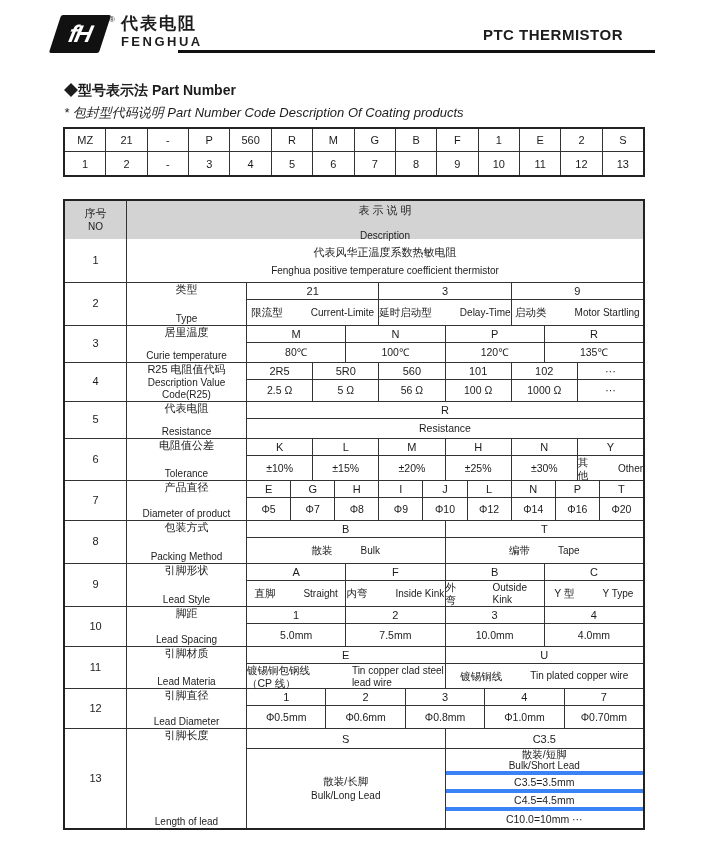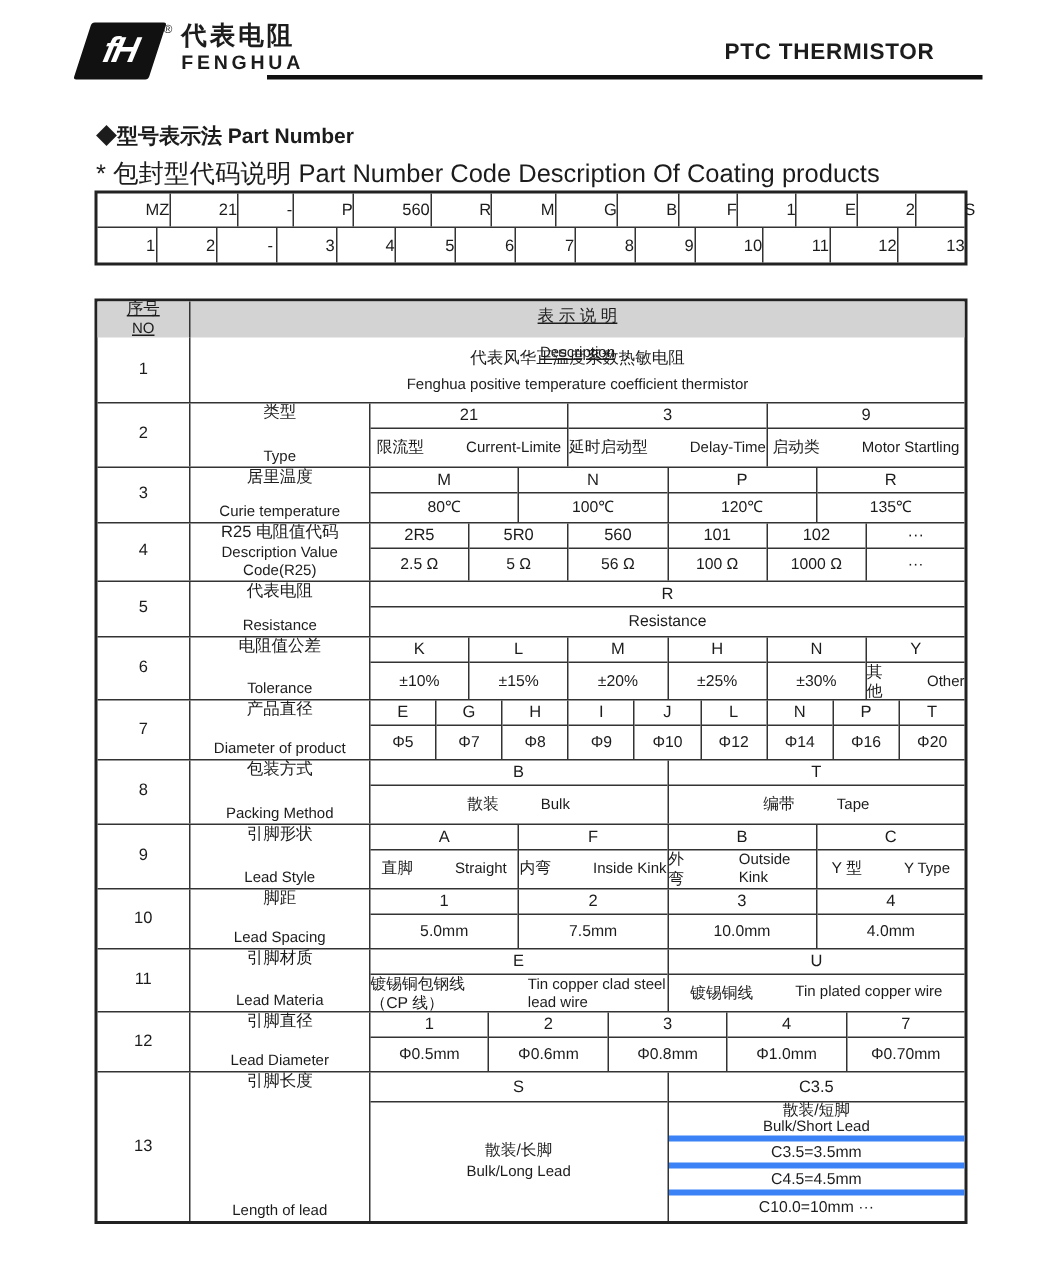--- a/index.html
+++ b/index.html
@@ -34,44 +34,44 @@
     position: absolute; top: 26px; right: 84px;
     font-size: 15px; font-weight: bold; letter-spacing: 0.5px;
   }
   .header-rule {
     position: absolute; top: 50px; left: 178px; right: 52px;
     height: 3px; background: #111;
   }
 
   
   .sec-title { position: absolute; left: 64px; top: 82px; font-size: 14px; font-weight: bold; }
-  .sec-sub   { position: absolute; left: 64px; top: 104px; font-size: 17px; }
+  .sec-sub   { position: absolute; left: 64px; top: 104px; font-size: 13px; font-style: italic; }
 
   
   .pn-table {
     position: absolute; left: 63px; top: 127px; width: 582px;
     border: 2px solid #222;
   }
   .pn-row { display: flex; height: 23px; }
   .pn-row:first-child { border-bottom: 1px solid #333; }
   .pn-cell {
     flex: 1; display: flex; align-items: center; justify-content: center;
-    font-size: 11px; border-right: 1px solid #333; padding-left: 32px;
+    font-size: 11px; border-right: 1px solid #333;
   }
   .pn-cell:last-child { border-right: none; }
 
   
   .dt {
     position: absolute; left: 63px; top: 199px; width: 582px;
     border: 2px solid #222;
     font-size: 11px;
   }
   .dt-row { display: flex; border-top: 1px solid #333; }
   .dt-row:first-child { border-top: none; }
-  .dt-head { background: #d3d3d3; height: 24px; text-decoration: underline; }
+  .dt-head { background: #d3d3d3; height: 38px; }
   .dt-no {
     width: 62px; flex: none; border-right: 1px solid #333;
     display: flex; flex-direction: column; align-items: center; justify-content: center;
     line-height: 1.25; text-align: center;
   }
   .dt-label {
     width: 120px; flex: none; border-right: 1px solid #333;
     display: flex; flex-direction: column; align-items: center; justify-content: space-between;
     line-height: 1.25; text-align: center;
   }

